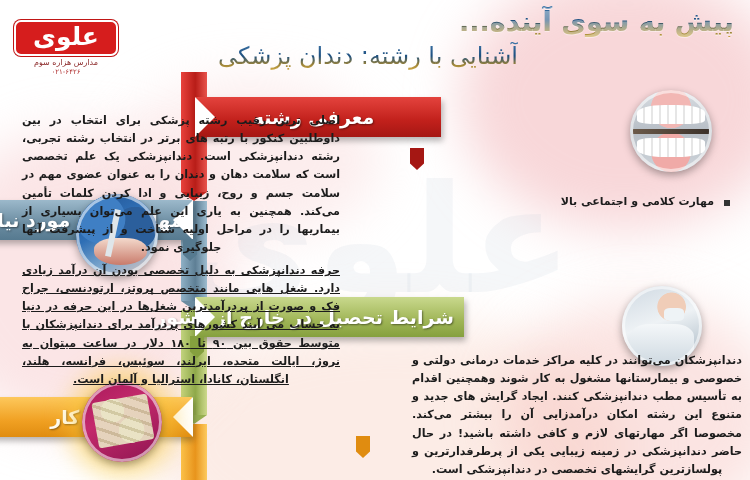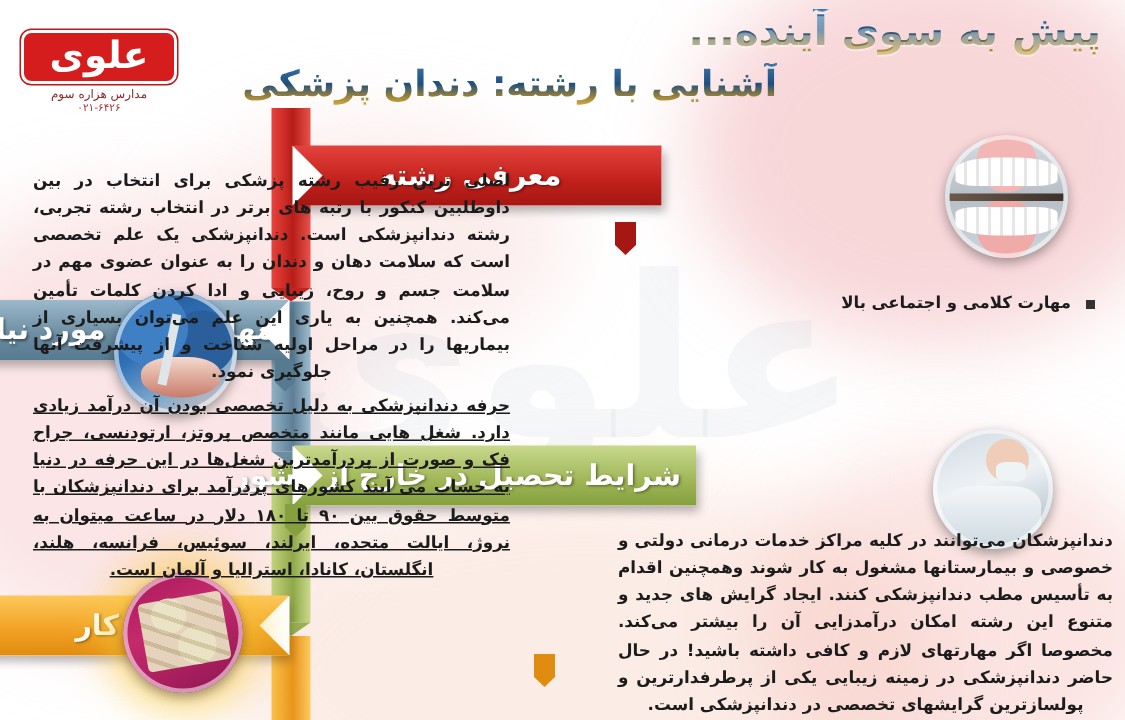--- a/index.html
+++ b/index.html
@@ -40,21 +40,21 @@
     position:absolute;right:16px;top:6px;
     font-size:27px;font-weight:bold;
     color:#1d4a7a;
     background:linear-gradient(180deg,#3f76a8 0%,#1d4f80 45%,#8a7a3a 78%,#c8a23e 100%);
     -webkit-background-clip:text;background-clip:text;color:transparent;
     text-shadow:0 1px 0 rgba(255,255,255,.4);
     white-space:nowrap;
   }
   .title-sub{
     position:absolute;right:232px;top:42px;
-    font-size:24px;font-weight:bold;
+    font-size:24px;font-weight:normal;
     background:linear-gradient(180deg,#3f76a8 0%,#1d4f80 50%,#9a8238 80%,#d0a944 100%);
     -webkit-background-clip:text;background-clip:text;color:transparent;
     white-space:nowrap;
   }
 
   
   .spine{position:absolute;left:181px;top:72px;width:26px;height:400px;}
   .seg{position:absolute;left:0;width:26px;}
   .seg::after{ 
     content:"";position:absolute;left:0;bottom:-9px;width:0;height:0;

